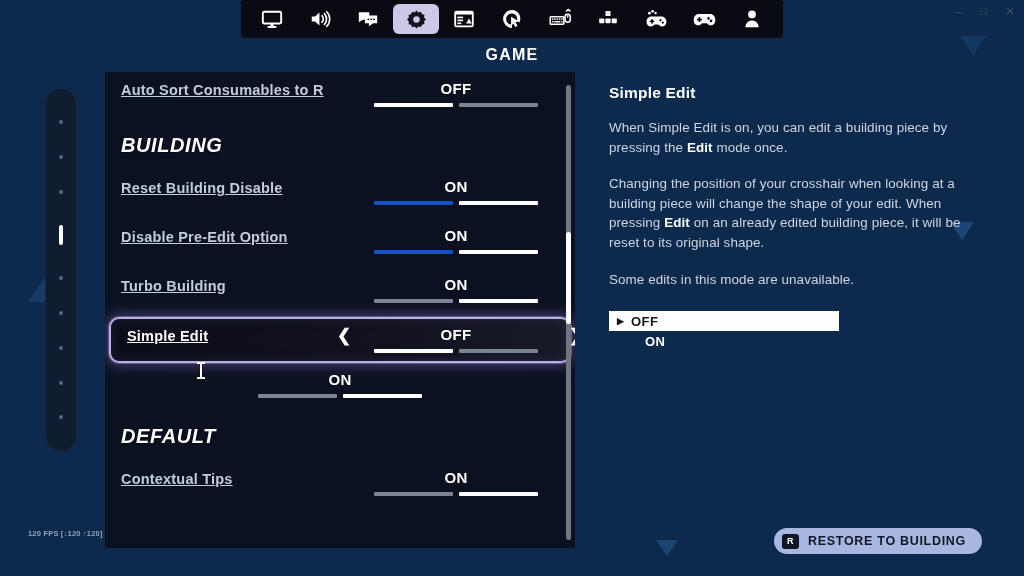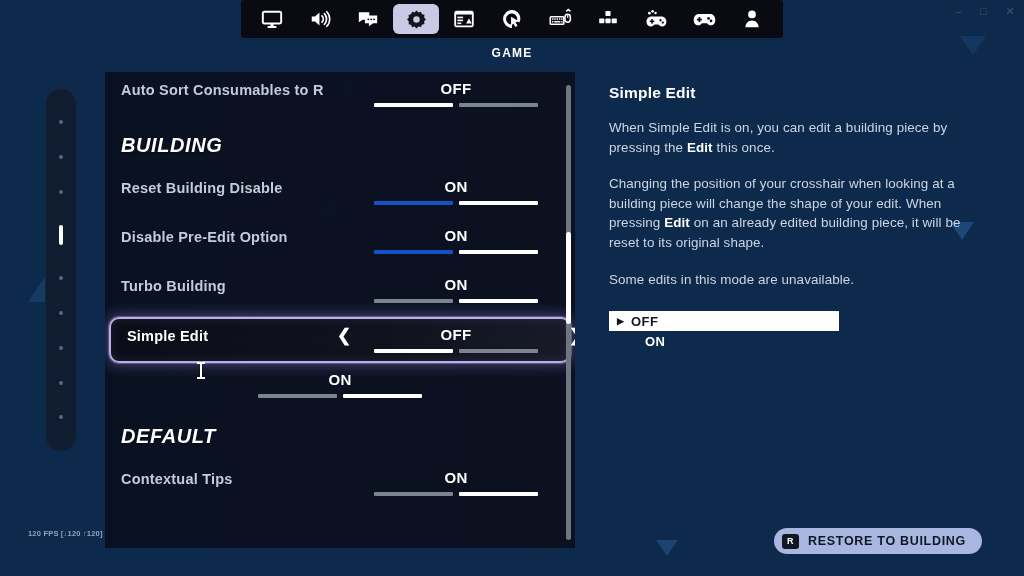--- a/index.html
+++ b/index.html
@@ -38,21 +38,21 @@
     display: flex; align-items: center; padding: 0 8px; gap: 2px;
   }
   .navbtn {
     width: 46px; height: 30px; border-radius: 6px;
     display: flex; align-items: center; justify-content: center;
     color: #ffffff;
   }
   .navbtn.active { background: #ccc9e6; color: #14141f; }
   .navbtn svg { display: block; }
   .navlabel {
-    margin-top: 8px; color: #fff; font-size: 12px; font-weight: bold;
+    margin-top: 8px; color: #fff; font-size: 16px; font-weight: bold;
     letter-spacing: 1.2px;
   }
   
   .rail {
     position: absolute; left: 45px; top: 88px;
     width: 32px; height: 364px; border-radius: 16px;
     background: #101d31; border: 1px solid #16283f;
     display: flex; flex-direction: column; align-items: center;
     justify-content: space-around; padding: 16px 0;
     z-index: 12;
@@ -66,21 +66,21 @@
     background: linear-gradient(90deg, rgba(9,14,27,.88) 0%, rgba(11,16,30,.95) 25%, rgba(11,16,30,.97) 100%);
     overflow: hidden;
   }
   .row {
     position: relative; height: 49px; display: flex; align-items: flex-start;
     padding: 0 16px;
   }
   .row-label {
     color: #c3ccda; font-size: 14.5px; font-weight: bold; letter-spacing: .2px;
     padding-top: 10px; white-space: nowrap; overflow: hidden;
-    width: 232px; flex: none;
+    width: 232px; flex: none; text-decoration: underline;
   }
   .row-ctl {
     position: relative; flex: 1; padding-top: 8px;
     display: flex; flex-direction: column; align-items: center;
   }
   .row-value {
     color: #ffffff; font-size: 15px; font-weight: bold; letter-spacing: .3px;
     line-height: 18px;
   }
   .segs { display: flex; gap: 6px; margin-top: 5px; width: 164px; justify-content: center; }
@@ -393,21 +393,21 @@
       </div>
     </div>
 
   <div class="sb-track">
     <div class="sb-thumb"></div>
   </div>
 
   <div class="detail">
     <h2>Simple Edit</h2>
     <div id="detail-body">
-        <p><span>When Simple Edit is on, you can edit a building piece by pressing the </span><b>Edit</b><span> this once.</span></p>
+        <p><span>When Simple Edit is on, you can edit a building piece by pressing the </span><b>Edit</b><span> mode once.</span></p>
         <p><span>Changing the position of your crosshair when looking at a building piece will change the shape of your edit. When pressing </span><b>Edit</b><span> on an already edited building piece, it will be reset to its original shape.</span></p>
         <p><span>Some edits in this mode are unavailable.</span></p>
       </div>
     <div class="optlist" id="detail-options">
         <div class="opt selected">
           <span class="bullet">▶</span>
           <span>OFF</span>
         </div>
         <div class="opt">
           <span class="bullet">▶</span>

